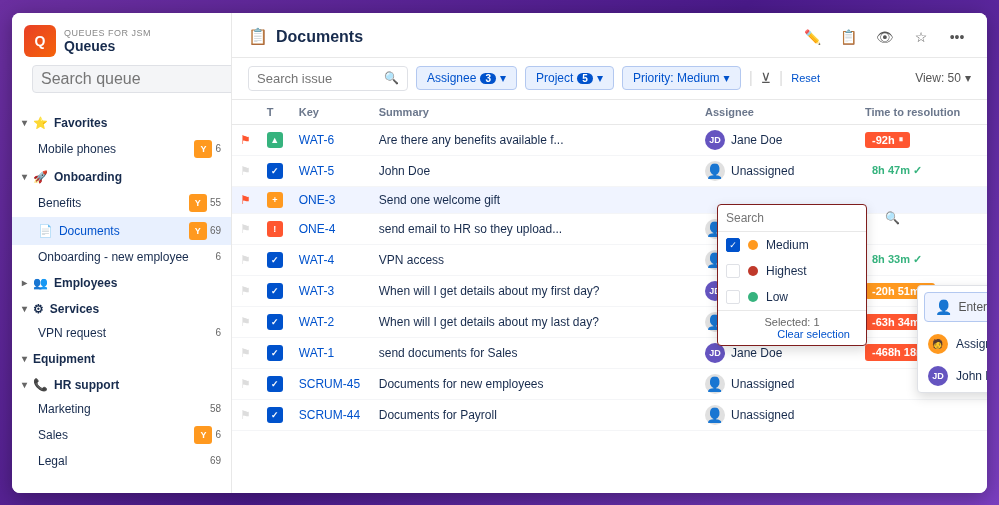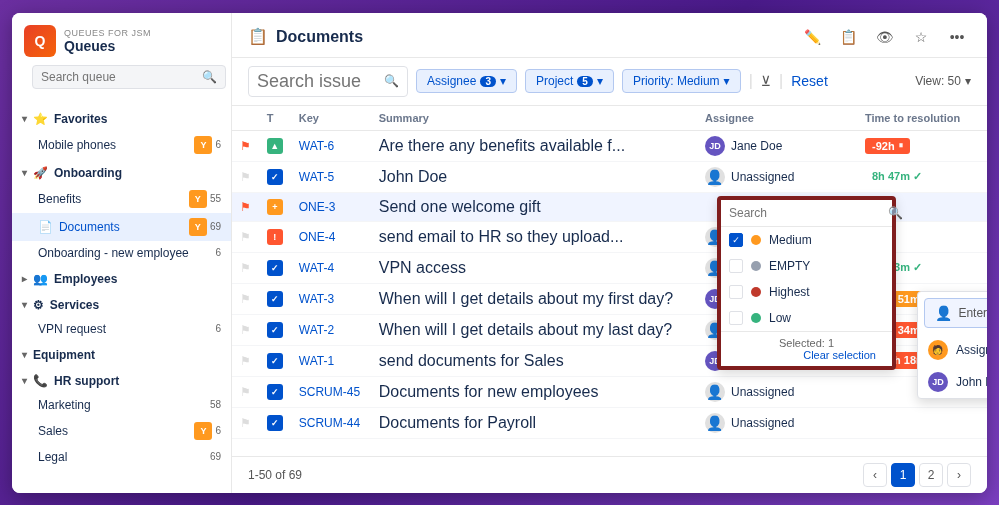--- a/index.html
+++ b/index.html
@@ -6,21 +6,21 @@
     body { background: linear-gradient(135deg, #6b2fa0 0%, #4a1a8a 50%, #7b3fc0 100%); width: 999px; height: 505px; display: flex; align-items: center; justify-content: center; overflow: hidden; }
     .app-container { display: flex; width: 975px; height: 480px; background: #fff; border-radius: 8px; overflow: hidden; box-shadow: 0 4px 20px rgba(0,0,0,0.3); }
     
     .sidebar { width: 220px; min-width: 220px; background: #fff; border-right: 1px solid #e8e8e8; display: flex; flex-direction: column; overflow: hidden; }
     .sidebar-header { display: flex; align-items: center; padding: 12px 12px 8px; gap: 8px; }
     .sidebar-logo { width: 32px; height: 32px; background: linear-gradient(135deg, #e84026, #f5630a); border-radius: 6px; display: flex; align-items: center; justify-content: center; color: white; font-weight: bold; font-size: 14px; flex-shrink: 0; }
     .sidebar-title-group { display: flex; flex-direction: column; }
     .sidebar-subtitle { font-size: 9px; color: #888; text-transform: uppercase; letter-spacing: 0.5px; }
     .sidebar-title { font-size: 14px; font-weight: 600; color: #172b4d; }
     .sidebar-search { display: flex; align-items: center; margin: 0 10px 8px; background: #f4f5f7; border-radius: 4px; padding: 4px 8px; gap: 6px; border: 1px solid #dfe1e6; }
-    .sidebar-search input { border: none; background: transparent; font-size: 12px; color: #1d4ed8; outline: none; flex: 1; }
+    .sidebar-search input { border: none; background: transparent; font-size: 16px; color: #1d4ed8; outline: none; flex: 1; }
     .sidebar-nav { flex: 1; overflow-y: auto; padding: 4px 0; }
     .nav-section { margin-bottom: 2px; }
     .nav-section-header { display: flex; align-items: center; padding: 5px 10px; cursor: pointer; font-size: 12px; font-weight: 600; color: #172b4d; gap: 6px; }
     .nav-chevron { font-size: 10px; color: #666; }
     .nav-star { color: #f5a623; font-size: 12px; }
     .nav-emoji { font-size: 12px; }
     .nav-item { display: flex; align-items: center; padding: 5px 10px 5px 26px; cursor: pointer; font-size: 12px; color: #172b4d; gap: 6px; }
     .nav-item.active { background: #e8f0fe; color: #0052cc; }
     .nav-badge { margin-left: auto; display: flex; align-items: center; gap: 3px; }
     .badge { width: 18px; height: 18px; border-radius: 3px; display: flex; align-items: center; justify-content: center; font-size: 9px; font-weight: 600; color: white; }
@@ -28,51 +28,51 @@
     .badge-num { font-size: 10px; color: #666; }
     
     .main-content { flex: 1; display: flex; flex-direction: column; background: #fff; overflow: hidden; }
     .main-header { display: flex; align-items: center; padding: 10px 16px 6px; border-bottom: 1px solid #e8e8e8; gap: 8px; }
     .page-icon { font-size: 16px; color: #555; }
     .page-title { font-size: 16px; font-weight: 600; color: #172b4d; flex: 1; }
     .header-actions { display: flex; gap: 8px; align-items: center; }
     .header-icon-btn { width: 28px; height: 28px; display: flex; align-items: center; justify-content: center; border-radius: 4px; cursor: pointer; color: #555; font-size: 14px; border: none; background: transparent; }
     .toolbar { display: flex; align-items: center; padding: 8px 16px; gap: 8px; border-bottom: 1px solid #e8e8e8; flex-wrap: nowrap; }
     .search-field { display: flex; align-items: center; background: #fff; border: 1px solid #dfe1e6; border-radius: 4px; padding: 4px 8px; gap: 6px; width: 160px; }
-    .search-field input { border: none; outline: none; font-size: 18px; color: #333; background: transparent; width: 100%; }
+    .search-field input { border: none; outline: none; font-size: 13px; color: #333; background: transparent; width: 100%; }
     .filter-btn { display: flex; align-items: center; gap: 4px; background: #e8f0fe; border: 1px solid #b3c8f0; border-radius: 4px; padding: 4px 10px; font-size: 12px; color: #0052cc; cursor: pointer; white-space: nowrap; }
     .filter-badge { background: #0052cc; color: white; border-radius: 10px; padding: 0 5px; font-size: 10px; font-weight: 600; }
     .filter-divider { color: #ddd; }
     .filter-icon { display: flex; align-items: center; color: #555; font-size: 14px; cursor: pointer; }
-    .reset-btn { font-size: 14px; color: #0052cc; cursor: pointer; background: none; border: none; }
+    .reset-btn { font-size: 11px; color: #0052cc; cursor: pointer; background: none; border: none; }
     .view-info { margin-left: auto; display: flex; align-items: center; gap: 4px; font-size: 12px; color: #555; }
     
     .table-container { flex: 1; overflow-y: auto; position: relative; }
     .issues-table { width: 100%; border-collapse: collapse; }
     .issues-table th { font-size: 11px; font-weight: 600; color: #6b778c; padding: 6px 8px; text-align: left; border-bottom: 1px solid #e8e8e8; background: #fff; position: sticky; top: 0; z-index: 5; white-space: nowrap; }
     .issues-table td { font-size: 12px; color: #172b4d; padding: 5px 8px; border-bottom: 1px solid #f4f5f7; vertical-align: middle; }
     .flag-icon { color: #ddd; font-size: 12px; }
     .flag-icon.active { color: #ff5630; }
     .type-icon { width: 16px; height: 16px; border-radius: 3px; display: inline-flex; align-items: center; justify-content: center; font-size: 9px; font-weight: 700; color: white; }
     .key-link { color: #0052cc; text-decoration: none; font-size: 12px; }
-    .summary-text { font-size: 16px; color: #172b4d; }
+    .summary-text { font-size: 12px; color: #172b4d; }
     .assignee-cell { display: flex; align-items: center; gap: 6px; }
     .avatar { width: 20px; height: 20px; border-radius: 50%; display: inline-flex; align-items: center; justify-content: center; font-size: 9px; font-weight: 600; color: white; flex-shrink: 0; }
     .avatar-jd { background: #6554c0; }
     .avatar-unassigned { background: #e0e0e0; color: #999; font-size: 14px; }
     .time-badge { display: inline-flex; align-items: center; gap: 2px; padding: 2px 7px; border-radius: 3px; font-size: 11px; font-weight: 600; color: white; white-space: nowrap; }
     .time-red { background: #ff5630; }
     .time-green { color: #36b37e; font-weight: 600; background: transparent; }
     .time-orange { background: #ff991f; }
     .pause-icon { font-size: 9px; margin-left: 2px; }
     .table-footer { display: flex; align-items: center; padding: 6px 16px; border-top: 1px solid #e8e8e8; font-size: 12px; color: #555; }
     .pagination { display: flex; align-items: center; gap: 4px; margin-left: auto; }
     .page-btn { width: 24px; height: 24px; display: flex; align-items: center; justify-content: center; border-radius: 4px; cursor: pointer; font-size: 12px; border: 1px solid #dfe1e6; background: #fff; color: #555; }
     .page-btn.active { background: #0052cc; color: white; border-color: #0052cc; }
-    .priority-dropdown { position: absolute; top: 90px; left: 485px; background: white; border: 4px solid #7f1d1d; border-radius: 4px; box-shadow: 0 4px 12px rgba(0,0,0,0.15); width: 179px; z-index: 100; pointer-events: all; }
+    .priority-dropdown { position: absolute; top: 104px; left: 485px; background: white; border: 1px solid #7f1d1d; border-radius: 4px; box-shadow: 0 4px 12px rgba(0,0,0,0.15); width: 150px; z-index: 100; pointer-events: all; }
     .dropdown-search { display: flex; align-items: center; padding: 6px 8px; border-bottom: 1px solid #e8e8e8; gap: 4px; }
     .dropdown-search input { border: none; outline: none; font-size: 12px; color: #333; background: transparent; flex: 1; }
     .dropdown-item { display: flex; align-items: center; padding: 6px 8px; gap: 8px; cursor: pointer; font-size: 12px; color: #172b4d; }
     .checkbox { width: 14px; height: 14px; border: 1px solid #dfe1e6; border-radius: 2px; display: flex; align-items: center; justify-content: center; flex-shrink: 0; }
     .checkbox.checked { background: #0052cc; border-color: #0052cc; color: white; font-size: 9px; }
     .dropdown-footer { display: flex; align-items: center; padding: 5px 16px; border-top: 1px solid #e8e8e8; font-size: 11px; color: #666; flex-direction: column; }
     .clear-link { margin-left: auto; color: #0052cc; cursor: pointer; font-size: 11px; background: none; border: none; }
     
     .assign-dropdown { position: absolute; top: 185px; left: 685px; background: white; border: 1px solid #dfe1e6; border-radius: 4px; box-shadow: 0 4px 12px rgba(0,0,0,0.15); width: 160px; z-index: 100; pointer-events: all; }
     .assign-header { display: flex; align-items: center; padding: 6px 10px; gap: 6px; border: 1px solid #b3c8f0; border-radius: 4px; margin: 6px; background: #f0f4ff; }
@@ -405,25 +405,20 @@
           <span style="color:#999;font-size:12px;">🔍</span>
         </div>
         <div id="priority-options">
             <div class="dropdown-item">
               <span class="checkbox checked">✓</span>
               <span class="priority-dot" style="background:#ff991f;"></span>
               <span>Medium</span>
             </div>
             <div class="dropdown-item">
               <span class="checkbox "></span>
-              <span class="priority-dot" style="background:#97a0af;"></span>
-              <span>EMPTY</span>
-            </div>
-            <div class="dropdown-item">
-              <span class="checkbox "></span>
               <span class="priority-dot" style="background:#c0392b;"></span>
               <span>Highest</span>
             </div>
             <div class="dropdown-item">
               <span class="checkbox "></span>
               <span class="priority-dot" style="background:#36b37e;"></span>
               <span>Low</span>
             </div>
           </div>
         <div class="dropdown-footer">
@@ -444,23 +439,14 @@
               <span>Assign to me</span>
             </div>
             <div class="assign-item">
               <span class="avatar avatar-jd">JD</span>
               <span>John Doe</span>
             </div>
           </div>
       </div>
     </div>
 
-    <div class="table-footer">
-      <span>1-50 of 69</span>
-      <div class="pagination">
-        <button class="page-btn">‹</button>
-        <button class="page-btn active">1</button>
-        <button class="page-btn">2</button>
-        <button class="page-btn">›</button>
-      </div>
-    </div>
   </div>
 </div>
 
 </body></html>

